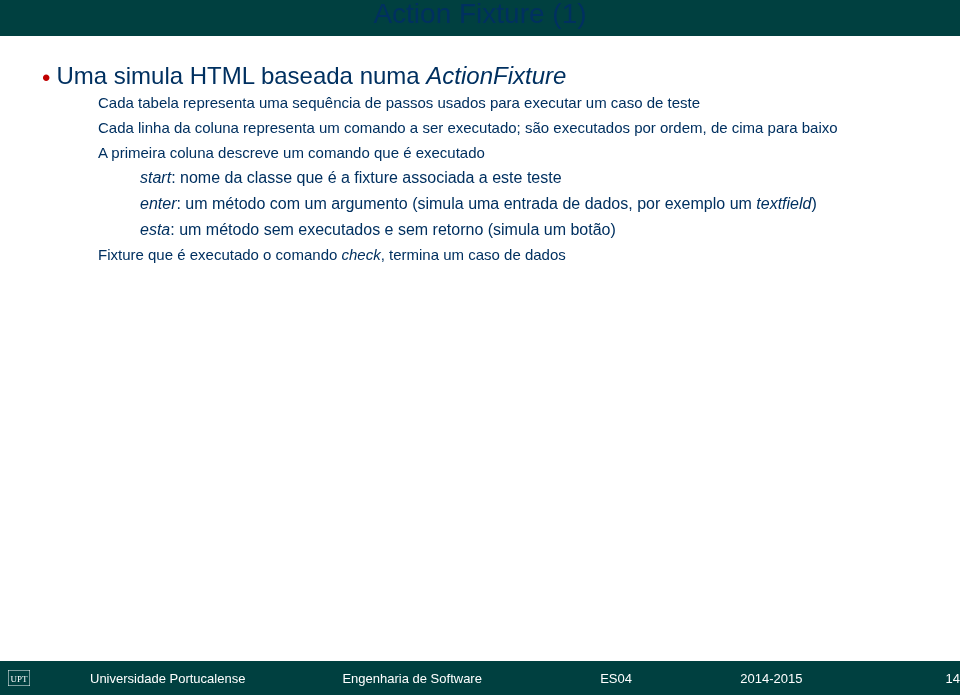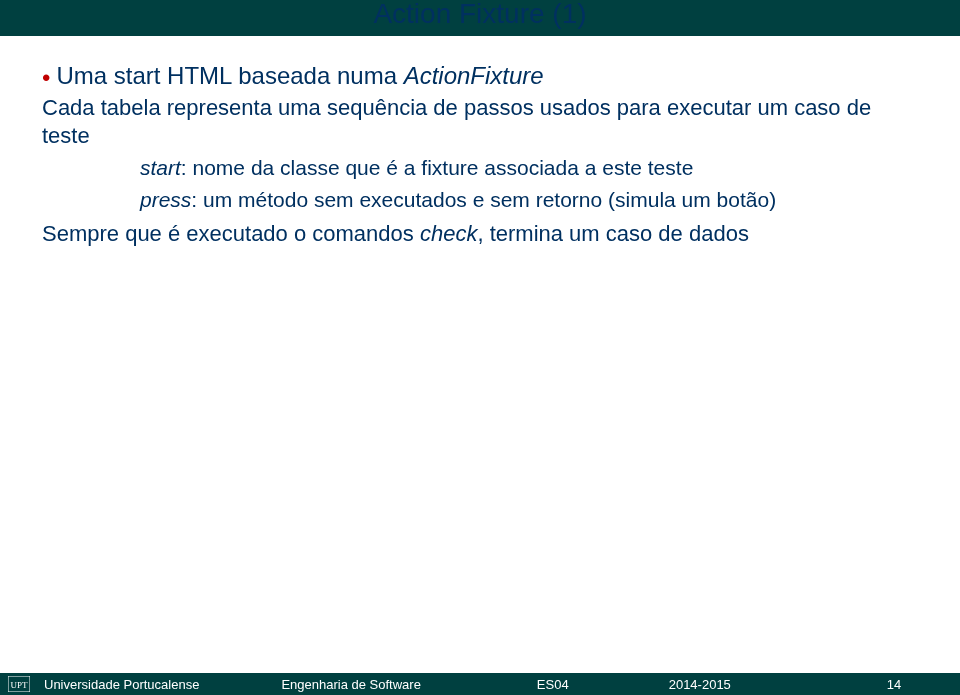--- a/index.html
+++ b/index.html
@@ -38,84 +38,90 @@
   margin-top: 6px;
 }
 .bullet-dot {
   color: #c00000;
   font-size: 24px;
   line-height: 1;
   margin-right: 6px;
   margin-top: 4px;
 }
 .sub {
-  font-size: 22px;
+  margin-left: 56px;
+  font-size: 15px;
   line-height: 1.25;
   margin-bottom: 6px;
 }
 .sub2 {
   margin-left: 98px;
-  font-size: 21px;
+  font-size: 16px;
   line-height: 1.25;
   margin-bottom: 6px;
 }
 .italic { font-style: italic; text-align: center; }
 .footer {
   position: absolute;
   bottom: 0;
   left: 0;
   right: 0;
-  height: 22px;
+  height: 34px;
   background: #004040;
   color: #fff;
   font-size: 13px;
   display: flex;
   align-items: center;
 }
 .logo {
   width: 22px;
   height: 18px;
   margin-left: 8px;
   margin-right: 14px;
   display: inline-flex;
   align-items: center;
   justify-content: center;
 }
 .logo svg { display: block; }
-.footer-text { flex: 0 0 auto; }
+.footer-text { flex: 0 0 auto; margin-left: 46px; }
 .footer-spacer-1 { width: 82px; }
 .footer-spacer-2 { width: 116px; }
 .footer-spacer-3 { width: 100px; }
 .footer-spacer-4 { width: 156px; }
 </style>
 </head>
 <body>
 
 <div class="top-bar"></div>
 <div class="slide-title">Action Fixture (1)</div>
 
 <div class="content">
   <div class="bullet-main">
     <span class="bullet-dot">•</span>
     <span>
-      <span>Uma start HTML baseada numa </span><span class="italic">ActionFixture</span>
+      <span>Uma simula HTML baseada numa </span><span class="italic">ActionFixture</span>
     </span>
   </div>
 
   <div class="sub">Cada tabela representa uma sequência de passos usados para executar um caso de teste</div>
+  <div class="sub">Cada linha da coluna representa um comando a ser executado; são executados por ordem, de cima para baixo</div>
+  <div class="sub">A primeira coluna descreve um comando que é executado</div>
 
   <div class="sub2">
     <span class="italic">start</span><span>: nome da classe que é a fixture associada a este teste</span>
   </div>
   <div class="sub2">
-    <span class="italic">press</span><span>: um método sem executados e sem retorno (simula um botão)</span>
+    <span class="italic">enter</span><span>: um método com um argumento (simula uma entrada de dados, por exemplo um </span><span class="italic">textfield</span><span>)</span>
+  </div>
+  <div class="sub2">
+    <span class="italic">esta</span><span>: um método sem executados e sem retorno (simula um botão)</span>
   </div>
 
   <div class="sub">
-    <span>Sempre que é executado o comandos </span><span class="italic">check</span><span>, termina um caso de dados</span>
+    <span>Fixture que é executado o comando </span><span class="italic">check</span><span>, termina um caso de dados</span>
   </div>
 </div>
 
 <div class="footer">
   <span class="logo">
     <svg width="22" height="16" viewBox="0 0 22 16">
       <rect x="0" y="0" width="22" height="16" fill="none" stroke="#fff" stroke-width="1"></rect>
       <text x="11" y="12" text-anchor="middle" fill="#fff" font-size="9" font-family="serif">UPT</text>
     </svg>
   </span>

